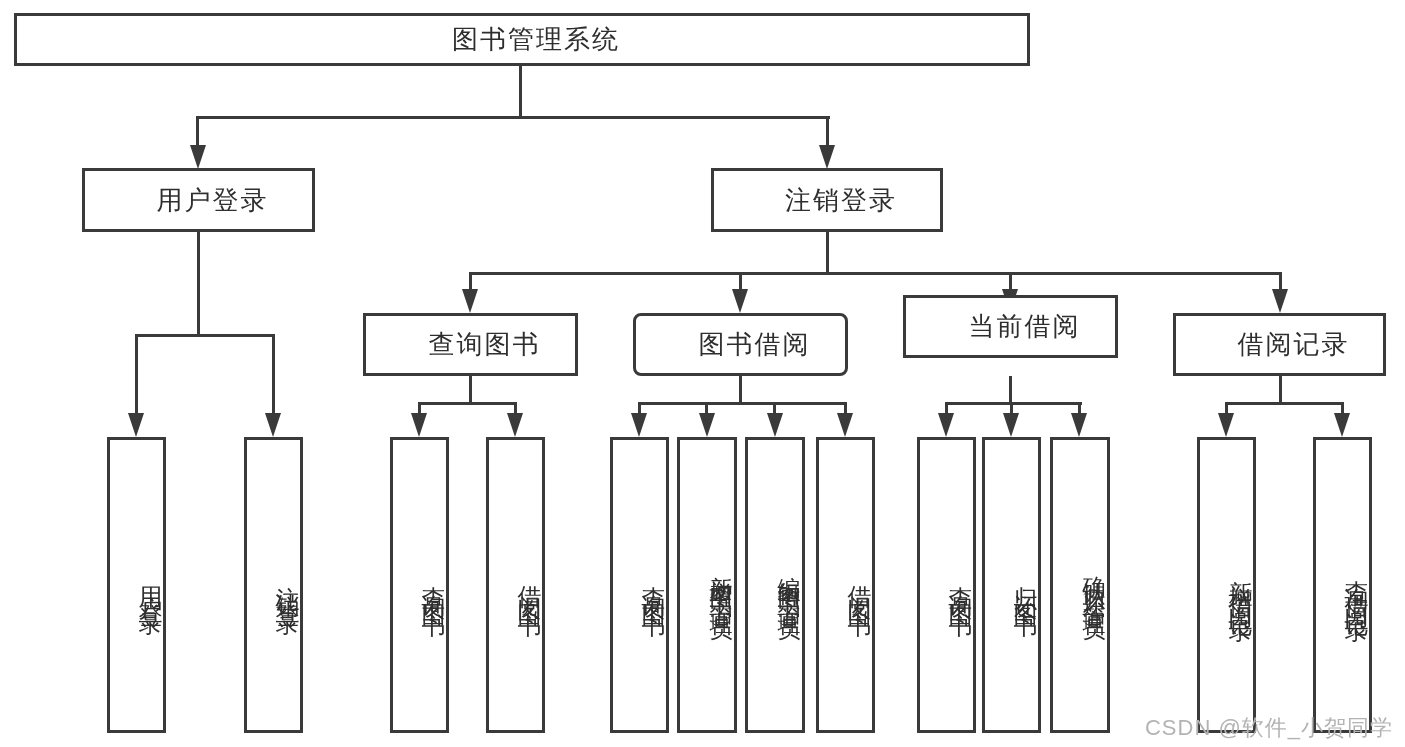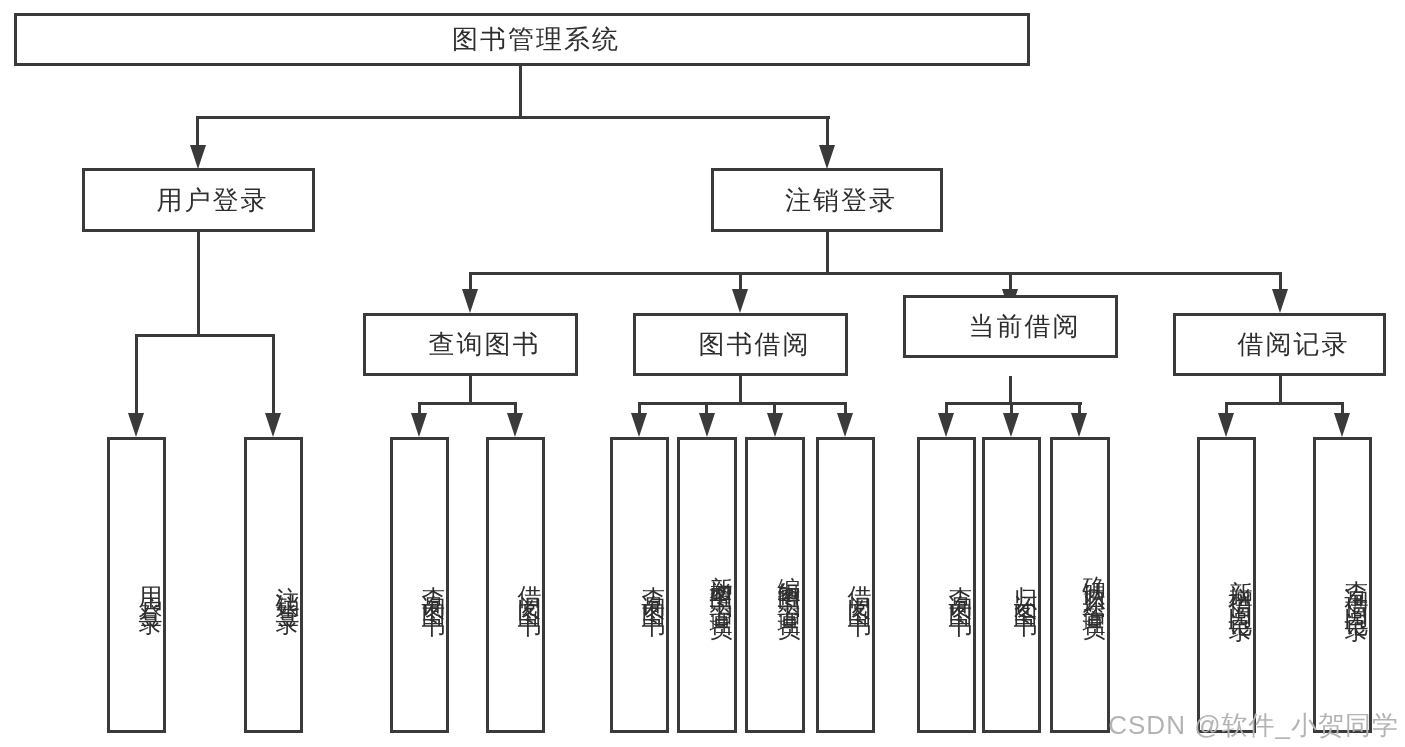--- a/index.html
+++ b/index.html
@@ -29,21 +29,21 @@
   .leaf .vlabel.len9{font-size:23px;letter-spacing:6px;}
   .vline,.hline{position:absolute;background:var(--line);}
   .vline{width:3px;}
   .hline{height:3px;}
   .arrow{
     position:absolute;width:0;height:0;
     border-left:8px solid transparent;border-right:8px solid transparent;
     border-top:24px solid var(--line);
   }
   .watermark{
-    position:absolute;right:6px;bottom:4px;font-size:26px;color:var(--wm);
+    position:absolute;right:12px;bottom:4px;font-size:22px;color:var(--wm);
     letter-spacing:1px;white-space:nowrap;
   }
 </style>
 </head>
 <body>
 
 <div id="canvas">
 
   <div class="box" style="left:14px;top:13px;width:1016px;height:53px;">
     <span class="hlabel">图书管理系统</span>
@@ -77,21 +77,21 @@
   <div class="vline" style="left:739px;top:272px;height:18px;"></div>
   <div class="arrow" style="left:732px;top:289px;"></div>
   <div class="vline" style="left:1009px;top:272px;height:18px;"></div>
   <div class="arrow" style="left:1002px;top:289px;"></div>
   <div class="vline" style="left:1279px;top:272px;height:18px;"></div>
   <div class="arrow" style="left:1272px;top:289px;"></div>
 
   <div class="box" style="left:363px;top:313px;width:215px;height:63px;">
     <span class="hlabel">查询图书</span>
   </div>
-  <div class="box" style="left:633px;top:313px;width:215px;height:63px;">
+  <div class="box" style="left:633px;top:313px;width:215px;height:63px;border-radius:8px;">
     <span class="hlabel">图书借阅</span>
   </div>
   <div class="box" style="left:903px;top:295px;width:215px;height:63px;">
     <span class="hlabel">当前借阅</span>
   </div>
   <div class="box" style="left:1173px;top:313px;width:213px;height:63px;">
     <span class="hlabel">借阅记录</span>
   </div>
 
   <div class="vline" style="left:469px;top:376px;height:28px;"></div>

